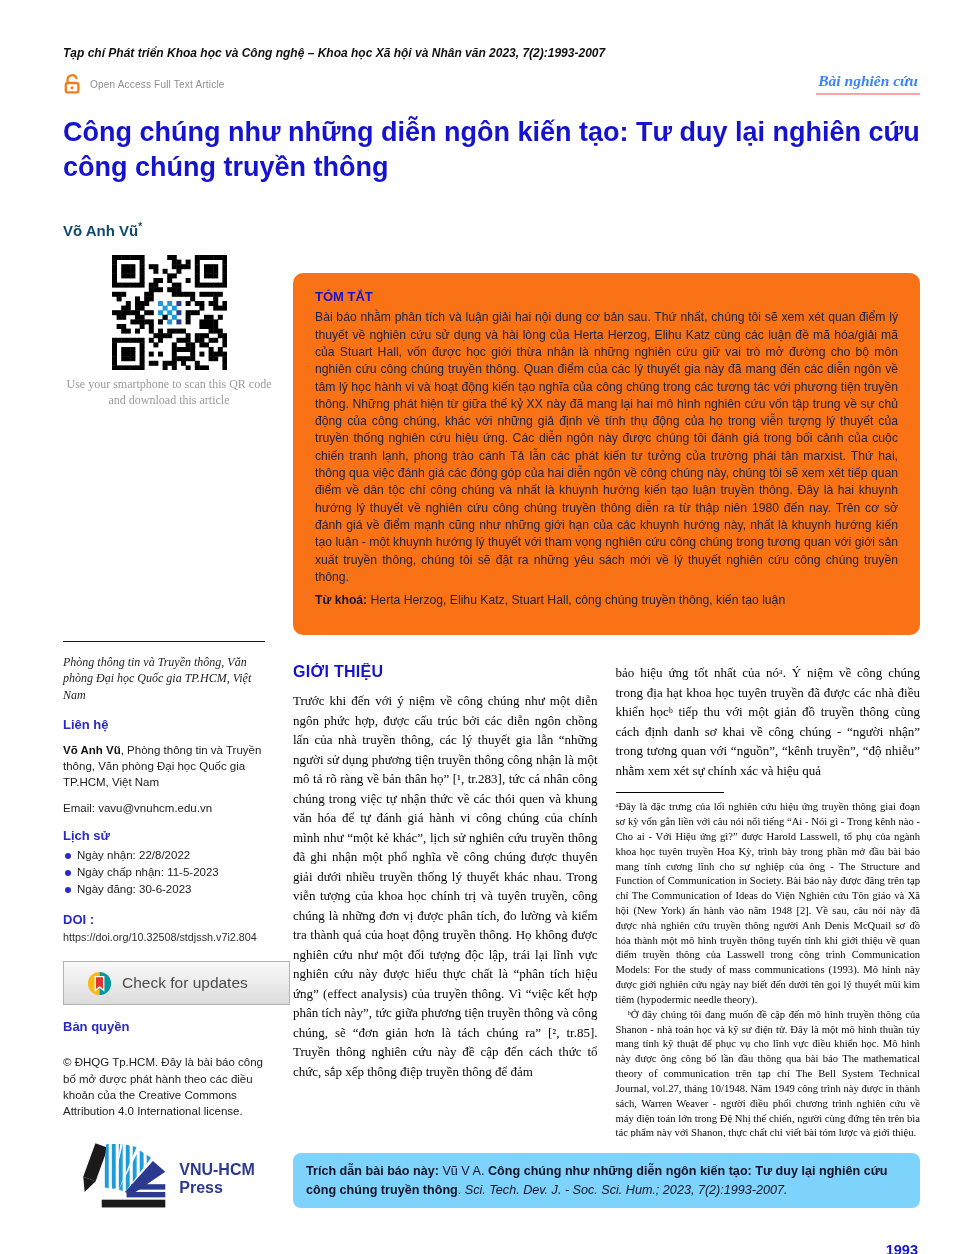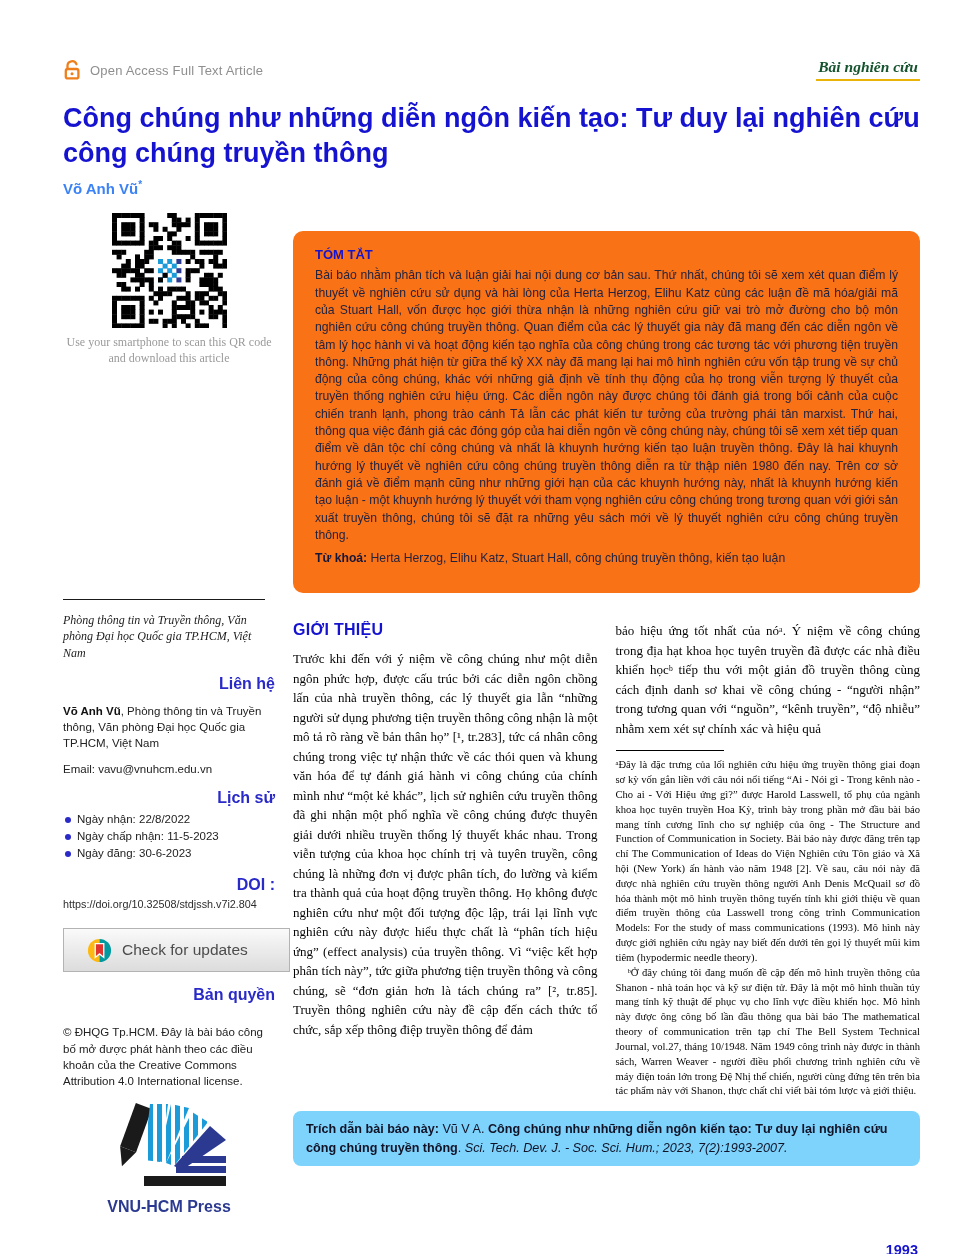--- a/index.html
+++ b/index.html
@@ -6,69 +6,69 @@
   body{
     width:970px;height:1254px;background:#ffffff;position:relative;overflow:hidden;
     font-family:"Liberation Sans",sans-serif;color:#000;
   }
   .page{padding:46px 50px 0 63px;}
 
   
   .journal-line{font-size:12px;font-weight:bold;font-style:italic;color:#101010;}
   .oa-row{display:flex;justify-content:space-between;align-items:flex-end;margin-top:12px;}
   .oa-left{display:flex;align-items:center;gap:7px;}
-  .oa-label{font-size:13px;color:#8f8f8f;letter-spacing:.2px;}
+  .oa-label{font-size:10px;color:#8f8f8f;letter-spacing:.2px;}
   .article-type{
     font-family:"Liberation Serif",serif;font-weight:bold;font-style:italic;
-    font-size:15.5px;color:#14532d;border-bottom:2px solid #eab308;padding:0 2px 3px 2px;
+    font-size:15.5px;color:#3b82f6;border-bottom:2px solid #fca5a5;padding:0 2px 3px 2px;
   }
 
   .page-title{
     margin-top:20px;max-width:862px;
     font-size:27px;line-height:1.3;font-weight:bold;color:#1513cf;
   }
-  .author-line{margin-top:8px;font-size:15px;font-weight:bold;color:#3b82f6;}
+  .author-line{margin-top:36px;font-size:15px;font-weight:bold;color:#0c4a6e;}
   .author-line sup{font-size:10px;}
 
   
   .layout{display:flex;gap:18px;margin-top:16px;}
   .sidebar{width:212px;flex:0 0 212px;}
   .content{flex:1;min-width:0;}
 
   
   .qr-wrap{display:flex;justify-content:center;}
   .qr-caption{
     margin-top:6px;text-align:center;font-family:"Liberation Serif",serif;
     font-size:12px;line-height:1.35;color:#9a9a9a;
   }
   .side-rule{border:none;border-top:1.6px solid #1a1a1a;margin:232px 10px 0 0;}
   .affiliation{
     margin-top:12px;font-family:"Liberation Serif",serif;font-style:italic;
     font-size:12px;line-height:1.38;color:#1c1c1c;padding-right:8px;
   }
-  .side-h{margin-top:14px;font-size:16px;font-weight:bold;color:#2a2ac8;text-align:right;}
+  .side-h{margin-top:14px;font-size:13px;font-weight:bold;color:#2a2ac8;}
   .contact{margin-top:10px;font-size:11.5px;line-height:1.4;color:#222;padding-right:6px;}
   .contact b{color:#111;}
   .email{margin-top:12px;font-size:11.5px;color:#222;}
   .hist-list{list-style:none;margin:4px 0 12px 0;padding:0;}
   .hist-list li{
     position:relative;padding-left:14px;font-size:11.5px;line-height:17px;color:#222;
   }
   .hist-list li::before{
     content:"";position:absolute;left:2px;top:6px;width:6px;height:6px;border-radius:50%;background:#2a2ac8;
   }
   .doi-url{margin-top:4px;font-size:10.8px;color:#2d2d2d;text-decoration:none;display:inline-block;}
   .check-btn{
     margin-top:16px;display:flex;align-items:center;gap:9px;width:181px;height:42px;
     background:linear-gradient(#fafafa,#dcdcdc);border:1px solid #b3b3b3;border-radius:0;
     padding:0 22px;cursor:pointer;
   }
   .check-btn span{font-size:15.5px;color:#4c4c4c;}
   .copyright{margin-top:20px;font-size:11.5px;line-height:1.42;color:#222;padding-right:4px;}
-  .press-logo{margin-top:10px;display:flex;flex-direction:column;align-items:center;}
+  .press-logo{margin-top:10px;display:flex;flex-direction:row;align-items:center;}
   .press-logo-text{font-size:16px;font-weight:bold;color:#2b3990;margin-top:2px;}
 
   
   .abstract-panel{
     background:#f97316;border-radius:10px;margin-top:18px;height:362px;
     padding:16px 22px;box-sizing:border-box;overflow:hidden;
   }
   .abstract-h{font-size:13px;font-weight:bold;color:#1413cf;margin-bottom:5px;}
   .abstract-body{
     font-size:12.2px;line-height:1.42;color:#23233f;text-align:justify;
@@ -102,20 +102,21 @@
 
   .page-number{
     position:absolute;top:1242px;right:52px;font-size:14.5px;font-weight:bold;color:#1513cf;
   }
 </style>
 </head>
 <body>
 
 <div class="page">
 
+  <div class="journal-line">Tạp chí Phát triển Khoa học và Công nghệ – Khoa học Xã hội và Nhân văn 2023, 7(2):1993-2007</div>
 
   <div class="oa-row">
     <div class="oa-left">
       <span style="display:inline-flex;">
         <svg width="20" height="22" viewBox="0 0 20 22">
           <path d="M4.5 10 V6.8 a4.6 4.6 0 0 1 8.9 -1.6" fill="none" stroke="#ef7f1a" stroke-width="2.3" stroke-linecap="round"></path>
           <rect x="2.8" y="10" width="12.6" height="9.4" rx="2" fill="none" stroke="#ef7f1a" stroke-width="2.3"></rect>
           <circle cx="9" cy="14.7" r="1.5" fill="#ef7f1a"></circle>
         </svg>
       </span>

